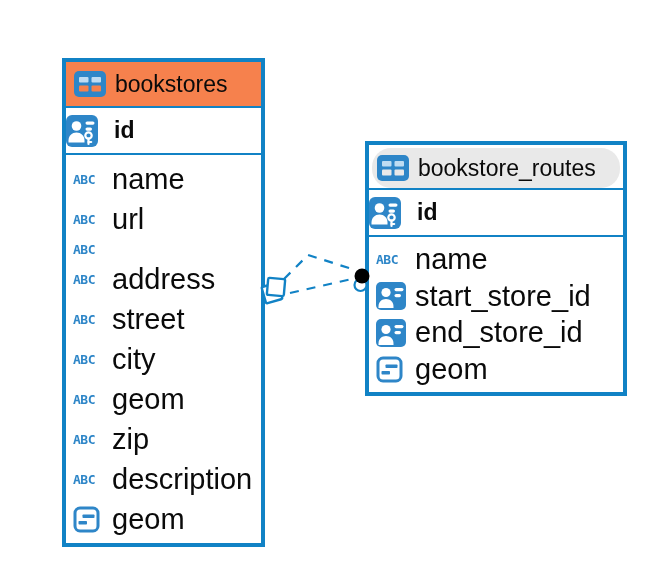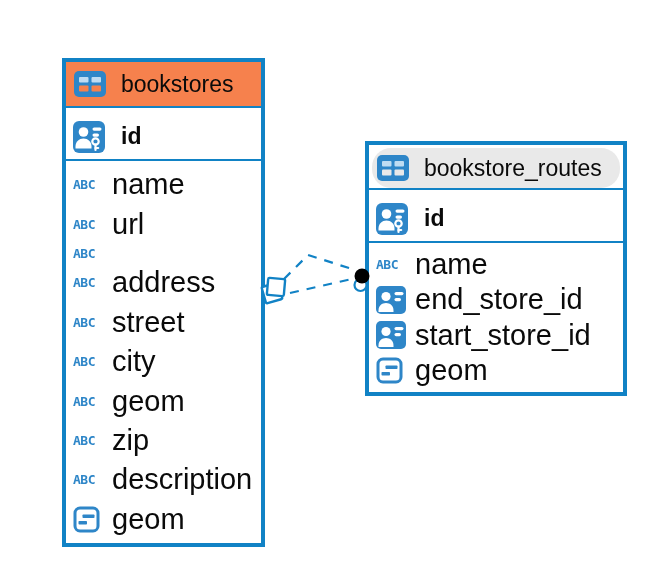--- a/index.html
+++ b/index.html
@@ -16,28 +16,28 @@
 
   .table-card{
     position:absolute;box-sizing:border-box;background:#fff;
     border:4px solid var(--blue);display:flex;flex-direction:column;
   }
   #table-0{left:62px;top:58px;width:203px;height:489px;}
   #table-1{left:365px;top:141px;width:262px;height:255px;}
 
   .thead{border-bottom:2px solid var(--blue);flex:0 0 auto;}
   .thead-fill{
-    height:44px;display:flex;align-items:center;gap:15px;padding-left:8px;
+    height:44px;display:flex;align-items:center;gap:9px;padding-left:8px;
   }
   .thead.inset .thead-fill{height:40px;margin:3px 3px 0 3px;padding-left:5px;}
   .table-title{font-size:23px;font-weight:400;white-space:nowrap;}
 
   .pk-row{
     flex:0 0 auto;height:45px;border-bottom:2px solid var(--blue);
-    display:flex;align-items:center;gap:9px;padding-left:7px;margin-top:6px;
+    display:flex;align-items:center;gap:9px;
   }
   .pk-row .label{font-size:23px;font-weight:700;}
 
   .tbody{flex:1 1 auto;display:flex;flex-direction:column;padding:4px 0;}
   .row{flex:1 1 auto;display:flex;align-items:center;padding-left:7px;}
   .icon-slot{flex:0 0 39px;display:flex;align-items:center;}
   .row .label{font-size:29px;font-weight:400;white-space:nowrap;}
 
   .abc{
     font-family:"DejaVu Sans Mono", monospace;font-weight:700;font-size:13px;
@@ -206,34 +206,34 @@
   <div class="row">
     <span class="icon-slot">
   <svg width="30" height="28" viewBox="0 0 30 28">
     <rect width="30" height="28" rx="5" class="ic-bg"></rect>
     <circle cx="10" cy="10.5" r="4.6" fill="#fff"></circle>
     <path d="M2.5 24.5 c0-4.8 3.4-7.5 7.5-7.5 c4.1 0 7.5 2.7 7.5 7.5 l0 1.5 l-15 0 z" fill="#fff"></path>
     <rect x="18.5" y="6" width="9" height="3.2" rx="1.6" fill="#fff"></rect>
     <rect x="18.5" y="12" width="6.5" height="3.2" rx="1.6" fill="#fff"></rect>
   </svg>
 </span>
-    <span class="label">end_store_id</span>
+    <span class="label">start_store_id</span>
   </div>
 
   <div class="row">
     <span class="icon-slot">
   <svg width="30" height="28" viewBox="0 0 30 28">
     <rect width="30" height="28" rx="5" class="ic-bg"></rect>
     <circle cx="10" cy="10.5" r="4.6" fill="#fff"></circle>
     <path d="M2.5 24.5 c0-4.8 3.4-7.5 7.5-7.5 c4.1 0 7.5 2.7 7.5 7.5 l0 1.5 l-15 0 z" fill="#fff"></path>
     <rect x="18.5" y="6" width="9" height="3.2" rx="1.6" fill="#fff"></rect>
     <rect x="18.5" y="12" width="6.5" height="3.2" rx="1.6" fill="#fff"></rect>
   </svg>
 </span>
-    <span class="label">start_store_id</span>
+    <span class="label">end_store_id</span>
   </div>
 
   <div class="row">
     <span class="icon-slot">
   <svg width="27" height="27" viewBox="0 0 27 27">
     <rect x="2" y="2" width="23" height="23" rx="5" fill="#fff" class="ic-stroke" stroke-width="3"></rect>
     <rect x="9.5" y="8.5" width="12" height="3.6" rx="0.8" class="ic-fill"></rect>
     <rect x="5.5" y="15" width="8.5" height="3.6" rx="0.8" class="ic-fill"></rect>
   </svg>
 </span>

